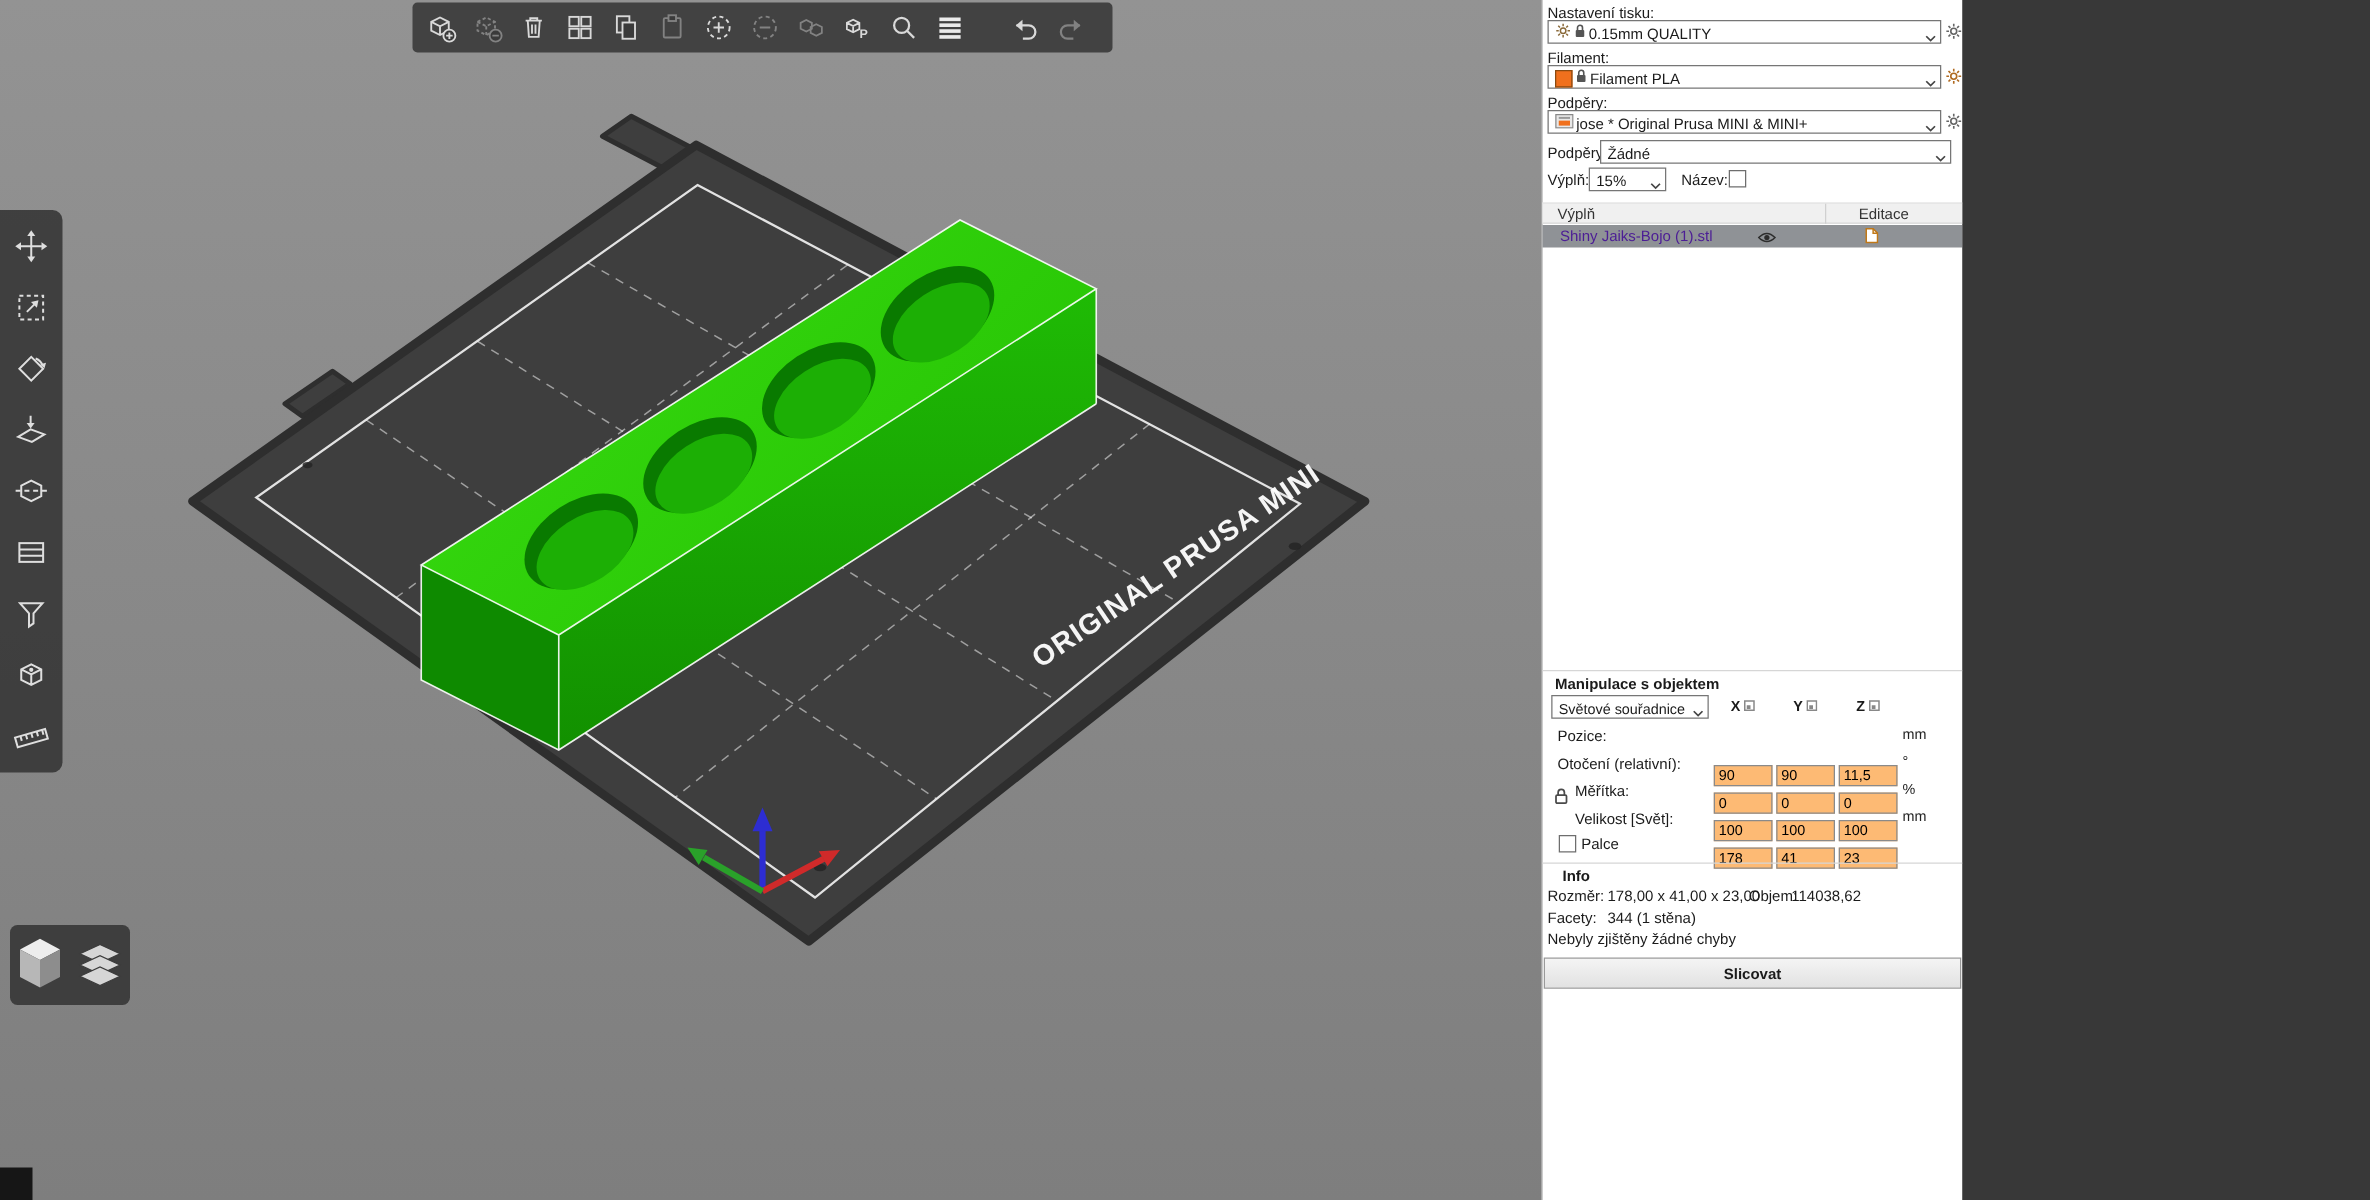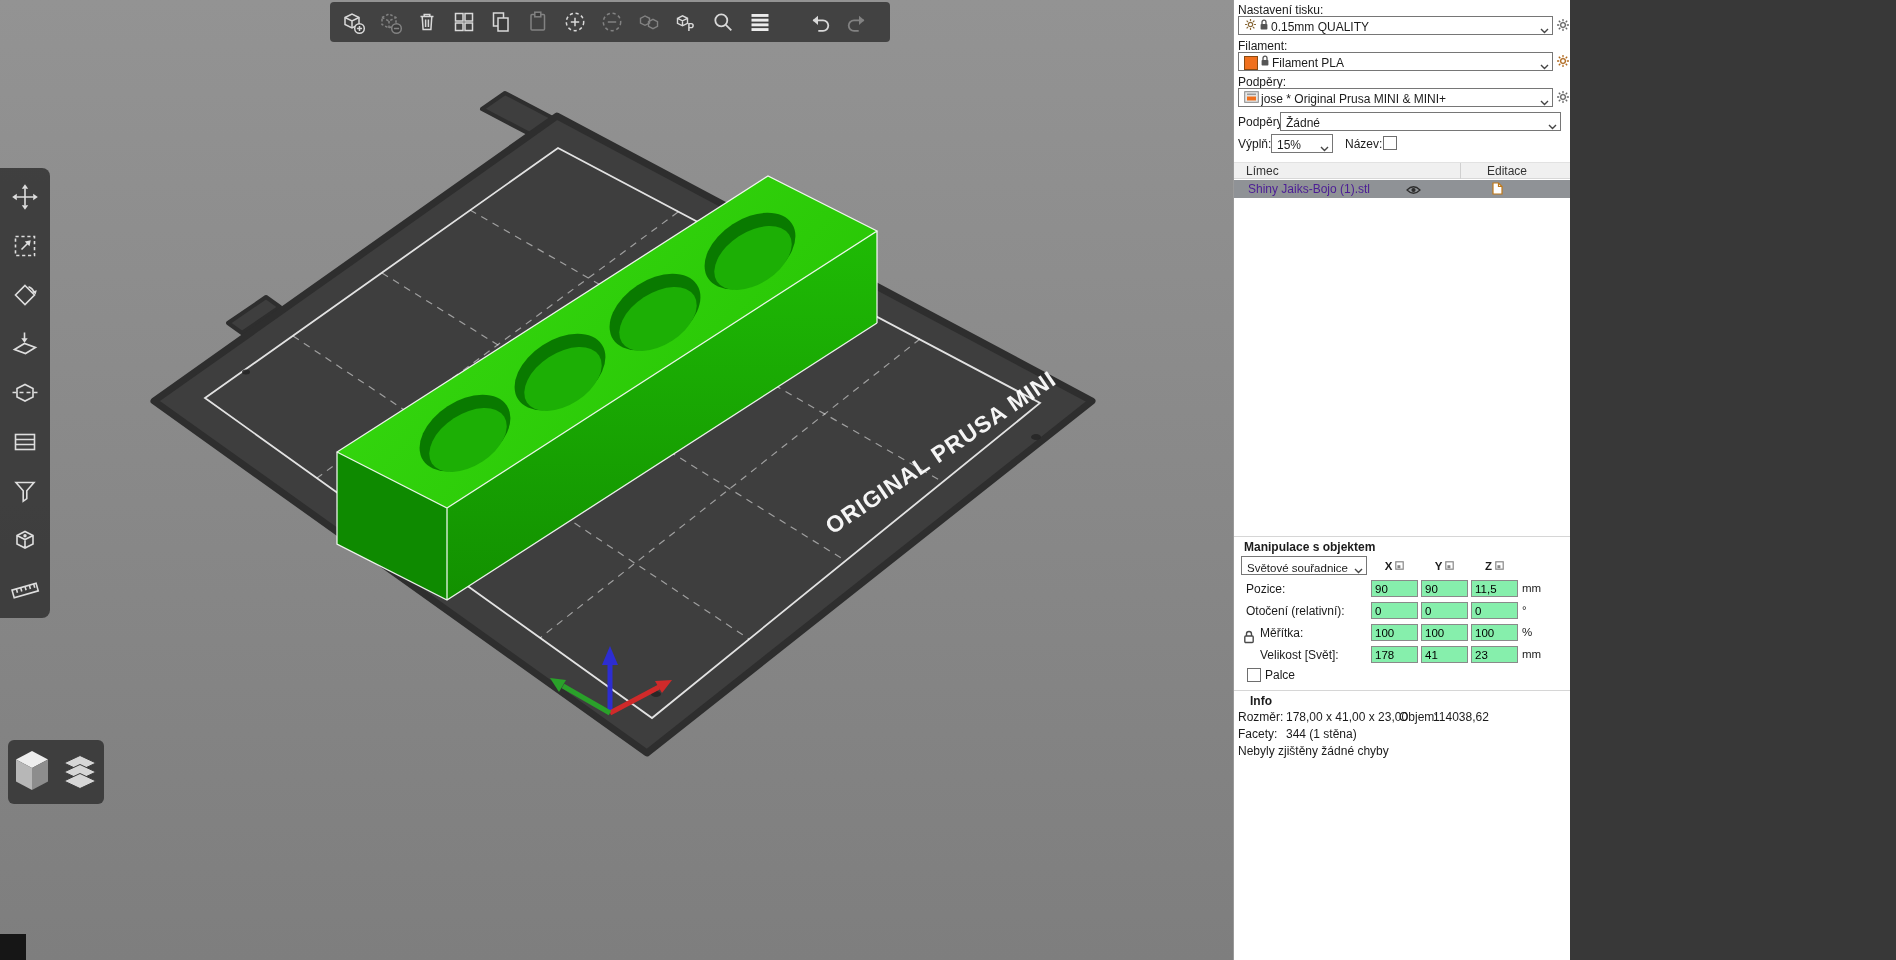--- a/index.html
+++ b/index.html
@@ -28,21 +28,21 @@
   .combo{position:absolute;height:19px;background:#fff;border:1px solid #767676;display:flex;align-items:flex-end;
          gap:2px;padding:0 16px 0 5px;box-sizing:border-box;font-size:12px;}
   .combo .ctext{flex:1;white-space:nowrap;overflow:hidden;}
   .combo .chev{position:absolute;right:3px;top:6px;}
   .cogbtn{position:absolute;width:14px;height:14px;}
   .hdr-row{position:absolute;left:0;top:162px;width:336px;height:17px;background:#f0f0f0;
            border-top:1px solid #e2e2e2;border-bottom:1px solid #d8d8d8;box-sizing:border-box;font-size:12px;color:#333;}
   .obj-row{position:absolute;left:0;top:180px;width:336px;height:18px;background:#8f9296;color:#4c1d95;font-size:12px;}
   .divider{position:absolute;left:0;width:336px;height:1px;background:#d6d6d6;}
   .field{position:absolute;width:47px;height:17px;border:1px solid #8a8a8a;font-size:11.5px;padding:0 0 0 3px;
-         box-sizing:border-box;font-family:"Liberation Sans",sans-serif;background:#86efac;}
+         box-sizing:border-box;font-family:"Liberation Sans",sans-serif;background:#fdba74;margin-top:32px;}
   .unit{position:absolute;font-size:11.5px;color:#222;}
   .chk{position:absolute;width:12px;height:12px;border:1px solid #6e6e6e;background:#fff;}
   .axcell{position:absolute;width:47px;height:15px;display:flex;align-items:center;justify-content:center;gap:3px;
           font-size:11.5px;font-weight:bold;}
   .btn-slice{position:absolute;left:1px;top:766px;width:334px;height:25px;background:linear-gradient(#f4f4f4,#e2e2e2);
              border:1px solid #9a9a9a;box-sizing:border-box;font-weight:bold;font-size:12px;
              display:flex;align-items:center;justify-content:center;}
   .swatch{width:12px;height:12px;background:#f0701d;border:1px solid #8a4a10;flex:none;}
 </style>
 </head>
@@ -432,21 +432,21 @@
     <div class="combo" style="left:37px;top:134px;width:62px">
       <span class="ctext">15%</span>
       <span class="chev"><svg width="9" height="6" viewBox="0 0 9 6">
             <path d="M1 1 L4.5 4.5 L8 1" fill="none" stroke="#444" stroke-width="1.4"></path>
           </svg></span>
     </div>
     <div class="lbl" style="left:111px;top:137px">Název:</div>
     <span class="chk" style="left:149px;top:136px"></span>
 
     <div class="hdr-row">
-      <span style="position:absolute;left:12px;top:1px">Límec</span>
+      <span style="position:absolute;left:12px;top:1px">Výplň</span>
       <span style="position:absolute;left:226px;top:0;width:1px;height:16px;background:#d0d0d0"></span>
       <span style="position:absolute;left:228px;top:1px;width:90px;text-align:center">Editace</span>
     </div>
     <div class="obj-row">
       <span style="position:absolute;left:14px;top:2px">Shiny Jaiks-Bojo (1).stl</span>
       <span style="position:absolute;left:172px;top:4px"><svg width="15" height="10" viewBox="0 0 15 10">
             <path d="M1 5 Q7.5 -1.5 14 5 Q7.5 11.5 1 5 Z" fill="none" stroke="#2d2d2d" stroke-width="1.2"></path>
             <circle cx="7.5" cy="5" r="2.1" fill="#2d2d2d"></circle>
           </svg></span>
       <span style="position:absolute;left:258px;top:2px"><svg width="11" height="13" viewBox="0 0 11 13">
@@ -521,16 +521,17 @@
     <div class="divider" style="top:690px"></div>
     <div class="lbl b" style="left:16px;top:694px">Info</div>
     <div class="lbl" style="left:4px;top:710px">Rozměr:</div>
     <div class="lbl" style="left:52px;top:710px">178,00 x 41,00 x 23,00</div>
     <div class="lbl" style="left:165px;top:710px">Objem:</div>
     <div class="lbl" style="left:199px;top:710px">114038,62</div>
     <div class="lbl" style="left:4px;top:727px">Facety:</div>
     <div class="lbl" style="left:52px;top:727px">344 (1 stěna)</div>
     <div class="lbl" style="left:4px;top:744px">Nebyly zjištěny žádné chyby</div>
 
+    <div class="btn-slice">Slicovat</div>
   </div>
 
   <div class="void"></div>
 </div>
 
 </body></html>

